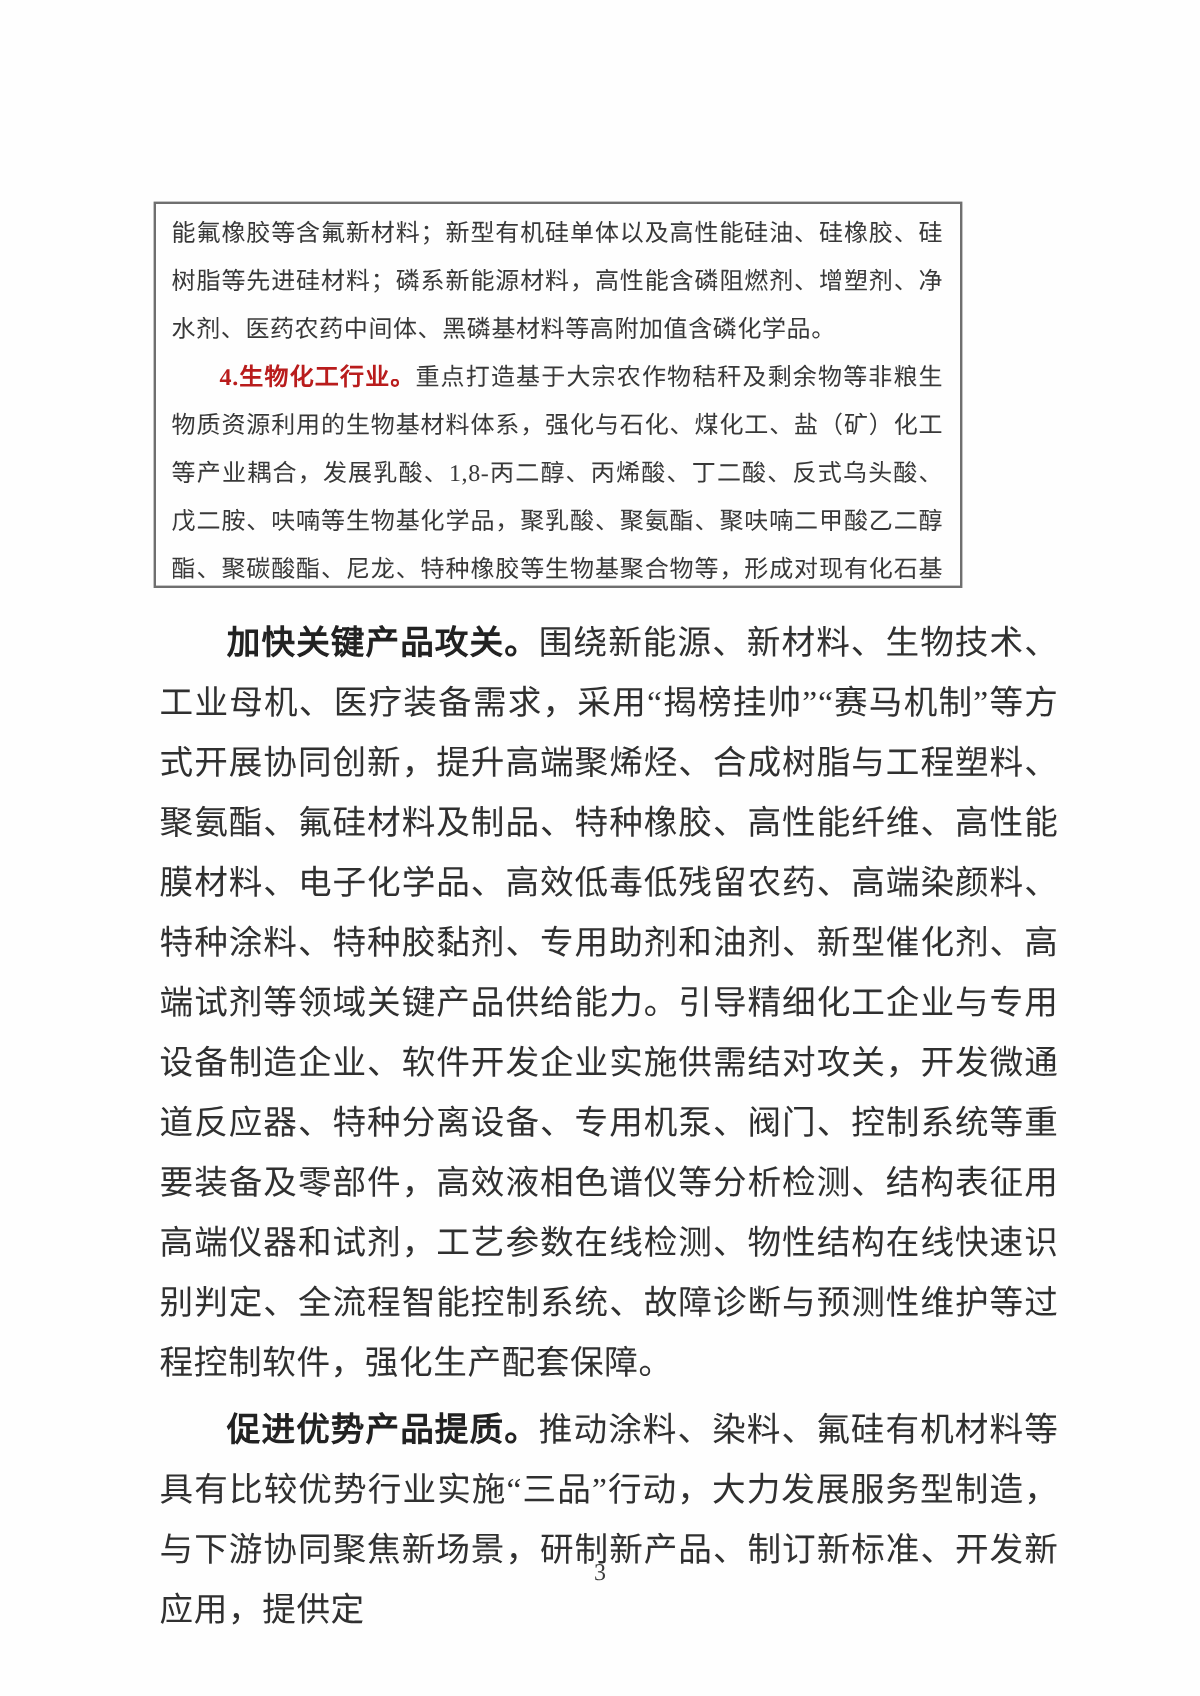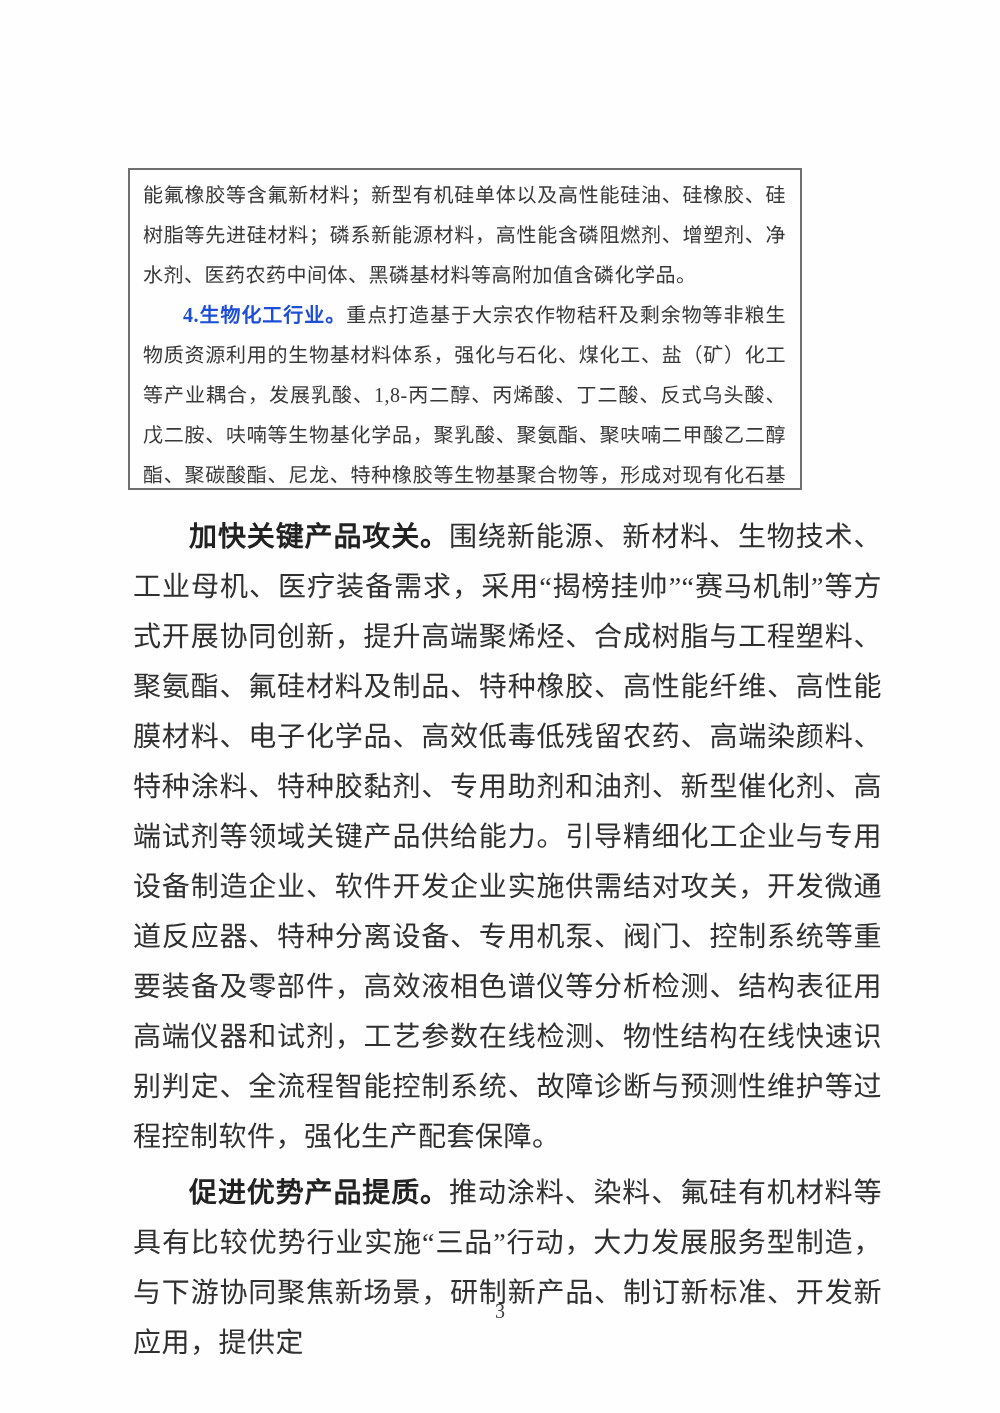--- a/index.html
+++ b/index.html
@@ -30,21 +30,21 @@
   }
   .excerpt-box p {
     font-size: 20px;
     line-height: 40px;
     color: #383838;
     text-align: justify;
     text-justify: inter-ideograph;
     letter-spacing: 0.5px;
   }
   .excerpt-box p.indent { text-indent: 2em; }
-  .excerpt-box .lead { font-weight: bold; color: #1d4ed8; }
+  .excerpt-box .lead { font-weight: bold; color: #b91c1c; }
 
   
   .body-text {
     position: absolute;
     left: 133px;
     top: 512px;
     width: 749px;
   }
   .body-text p {
     font-size: 28px;

